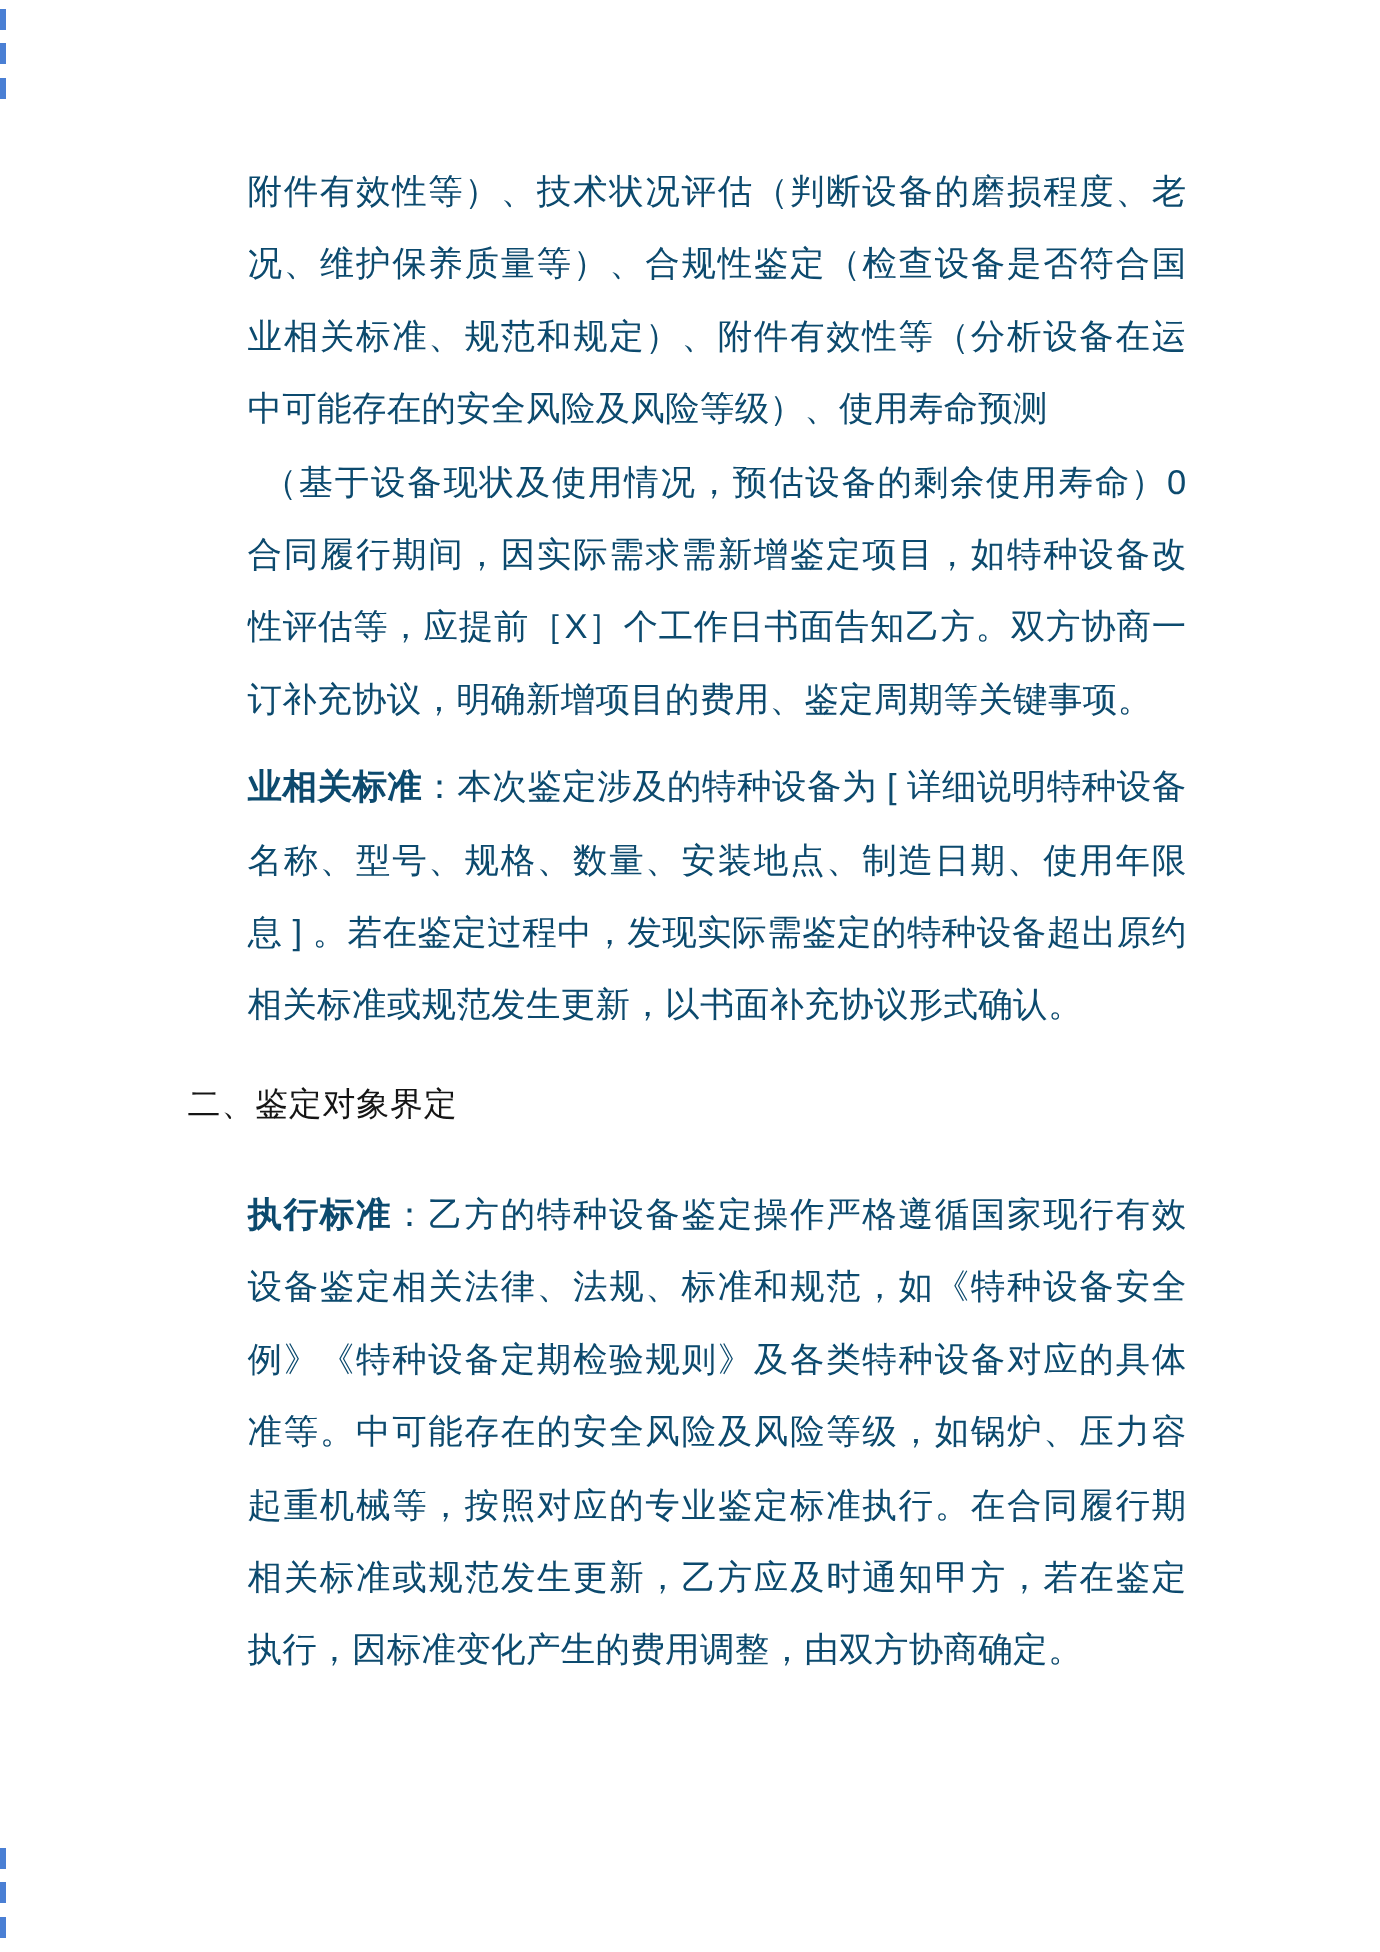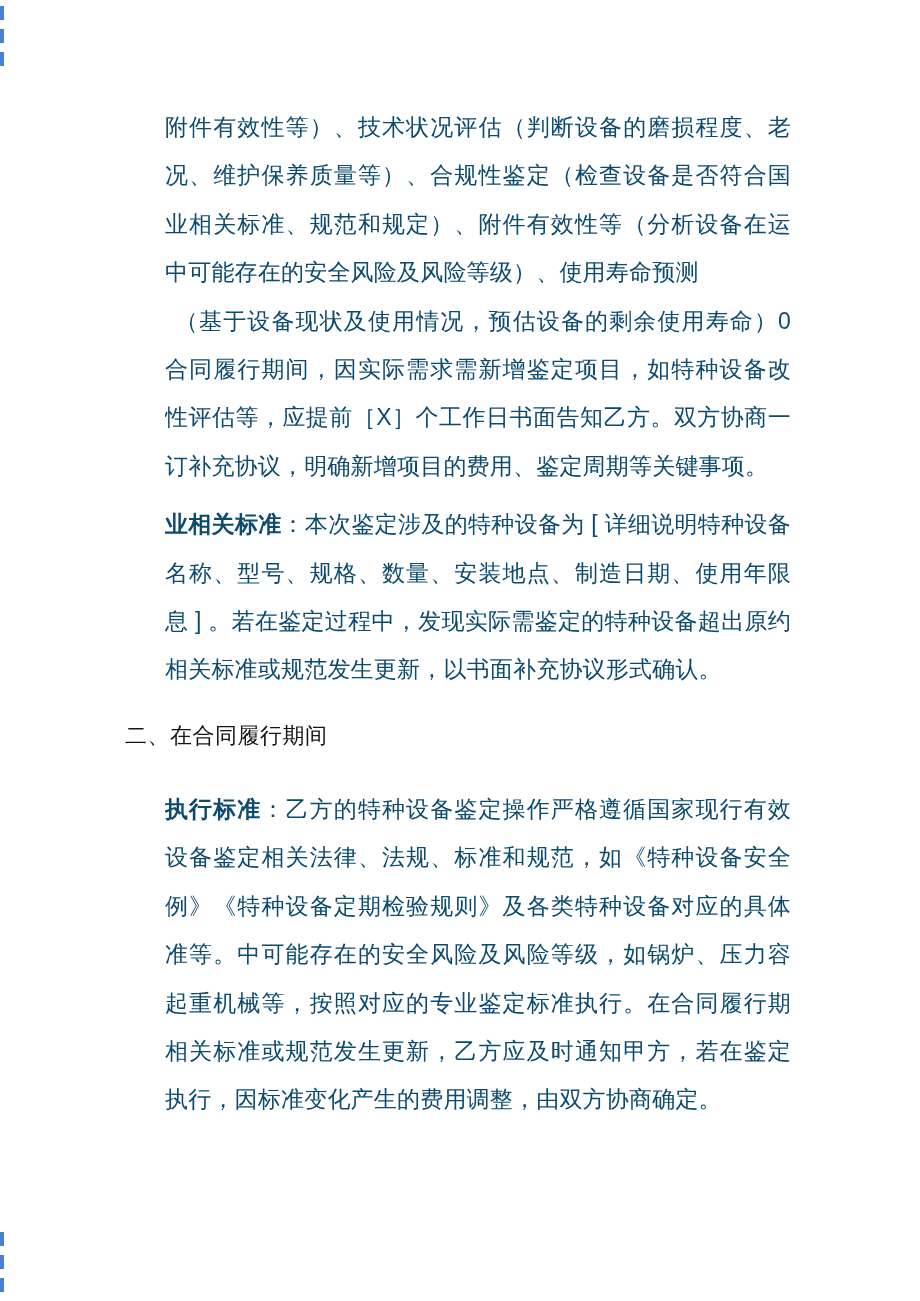--- a/index.html
+++ b/index.html
@@ -88,21 +88,21 @@
 
     <div class="block-b">
       <div class="line j">
         <span class="lbl">业相关标准</span><span>：本次鉴定涉及的特种设备为 [ 详细说明特种设备的</span>
       </div>
       <div class="line j">名称、型号、规格、数量、安装地点、制造日期、使用年限等信</div>
       <div class="line j">息 ] 。若在鉴定过程中，发现实际需鉴定的特种设备超出原约定范</div>
       <div class="line">相关标准或规范发生更新，以书面补充协议形式确认。</div>
     </div>
 
-    <h2 class="section-heading">二、在合同履行期间</h2>
+    <h2 class="section-heading">二、鉴定对象界定</h2>
 
     <div class="block-c">
       <div class="line j">
         <span class="lbl">执行标准</span><span>：乙方的特种设备鉴定操作严格遵循国家现行有效的特种</span>
       </div>
       <div class="line j">设备鉴定相关法律、法规、标准和规范，如《特种设备安全监察条</div>
       <div class="line j">例》《特种设备定期检验规则》及各类特种设备对应的具体技术标</div>
       <div class="line j">准等。中可能存在的安全风险及风险等级，如锅炉、压力容器、</div>
       <div class="line j">起重机械等，按照对应的专业鉴定标准执行。在合同履行期间，若</div>
       <div class="line j">相关标准或规范发生更新，乙方应及时通知甲方，若在鉴定过程中</div>

